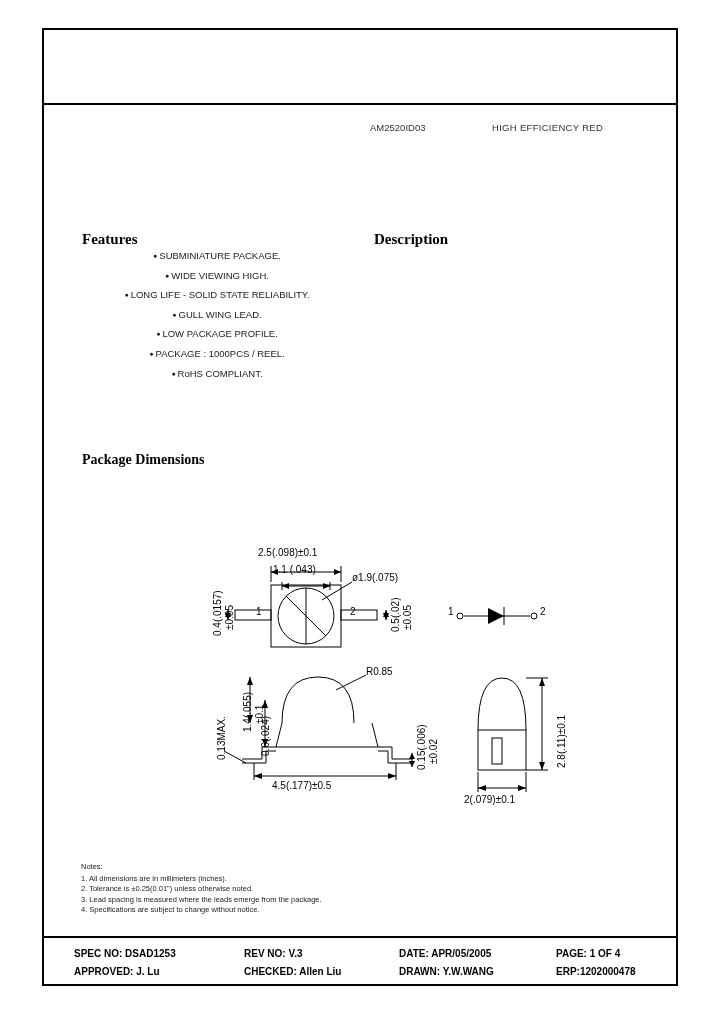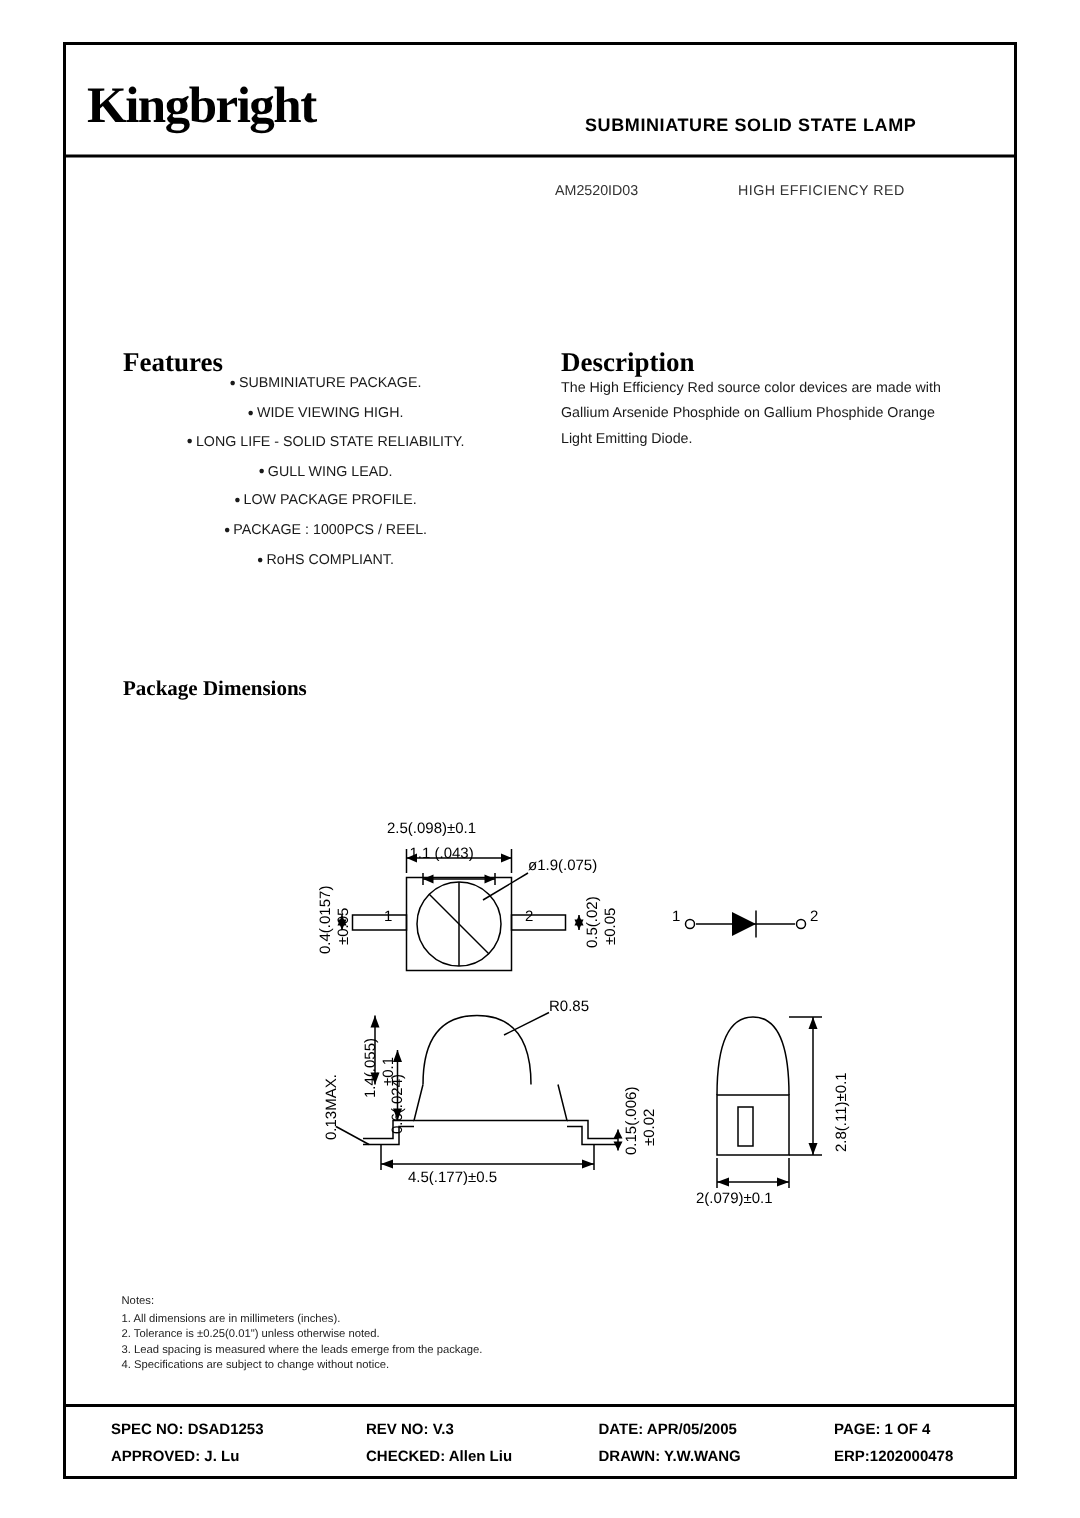--- a/index.html
+++ b/index.html
@@ -72,21 +72,21 @@
     top: 122px;
     font-family: "Liberation Sans", sans-serif;
     font-size: 9.5px;
     color: #333;
     letter-spacing: 0.3px;
   }
   
   .sec-title {
     font-family: "Liberation Serif", serif;
     font-weight: bold;
-    font-size: 18px;
+    font-size: 15px;
   }
   #features-title { position: absolute; left: 82px; top: 231px; }
   #description-title { position: absolute; left: 374px; top: 231px; }
 
   .features-list {
     position: absolute;
     left: 82px;
     top: 250px;
     width: 270px;
     list-style: none;
@@ -180,40 +180,37 @@
   .f-c3 { left: 355px; }
   .f-c4 { left: 512px; }
 </style>
 </head>
 <body>
 
 <div class="page">
 
   <div class="outer-border"></div>
 
-  <div class="brand">Kingbright</div>
-  <div class="header-title">SUBMINIATURE  SOLID  STATE  LAMP</div>
   <div class="hr-under-header"></div>
 
   <div class="partno">AM2520ID03</div>
   <div class="colorname">HIGH  EFFICIENCY RED</div>
 
   <div class="sec-title" id="features-title">Features</div>
   <ul class="features-list">
     <li>SUBMINIATURE PACKAGE.</li>
     <li>WIDE VIEWING HIGH.</li>
     <li>LONG LIFE - SOLID STATE RELIABILITY.</li>
     <li>GULL WING LEAD.</li>
     <li>LOW PACKAGE PROFILE.</li>
     <li>PACKAGE : 1000PCS / REEL.</li>
     <li>RoHS COMPLIANT.</li>
   </ul>
 
   <div class="sec-title" id="description-title">Description</div>
-  <div class="desc-body">The High Efficiency Red source color devices are made with Gallium Arsenide Phosphide on Gallium Phosphide Orange Light Emitting Diode.</div>
 
   <div class="sec-title" id="pkgdim-title">Package Dimensions</div>
 
   <div class="drawing">
     <svg width="600" height="320" viewBox="0 0 600 320">
       <g stroke="#000" fill="none" stroke-width="1">
 
         <rect x="211" y="65" width="70" height="62"></rect>
 
         <circle cx="246" cy="96" r="28"></circle>

